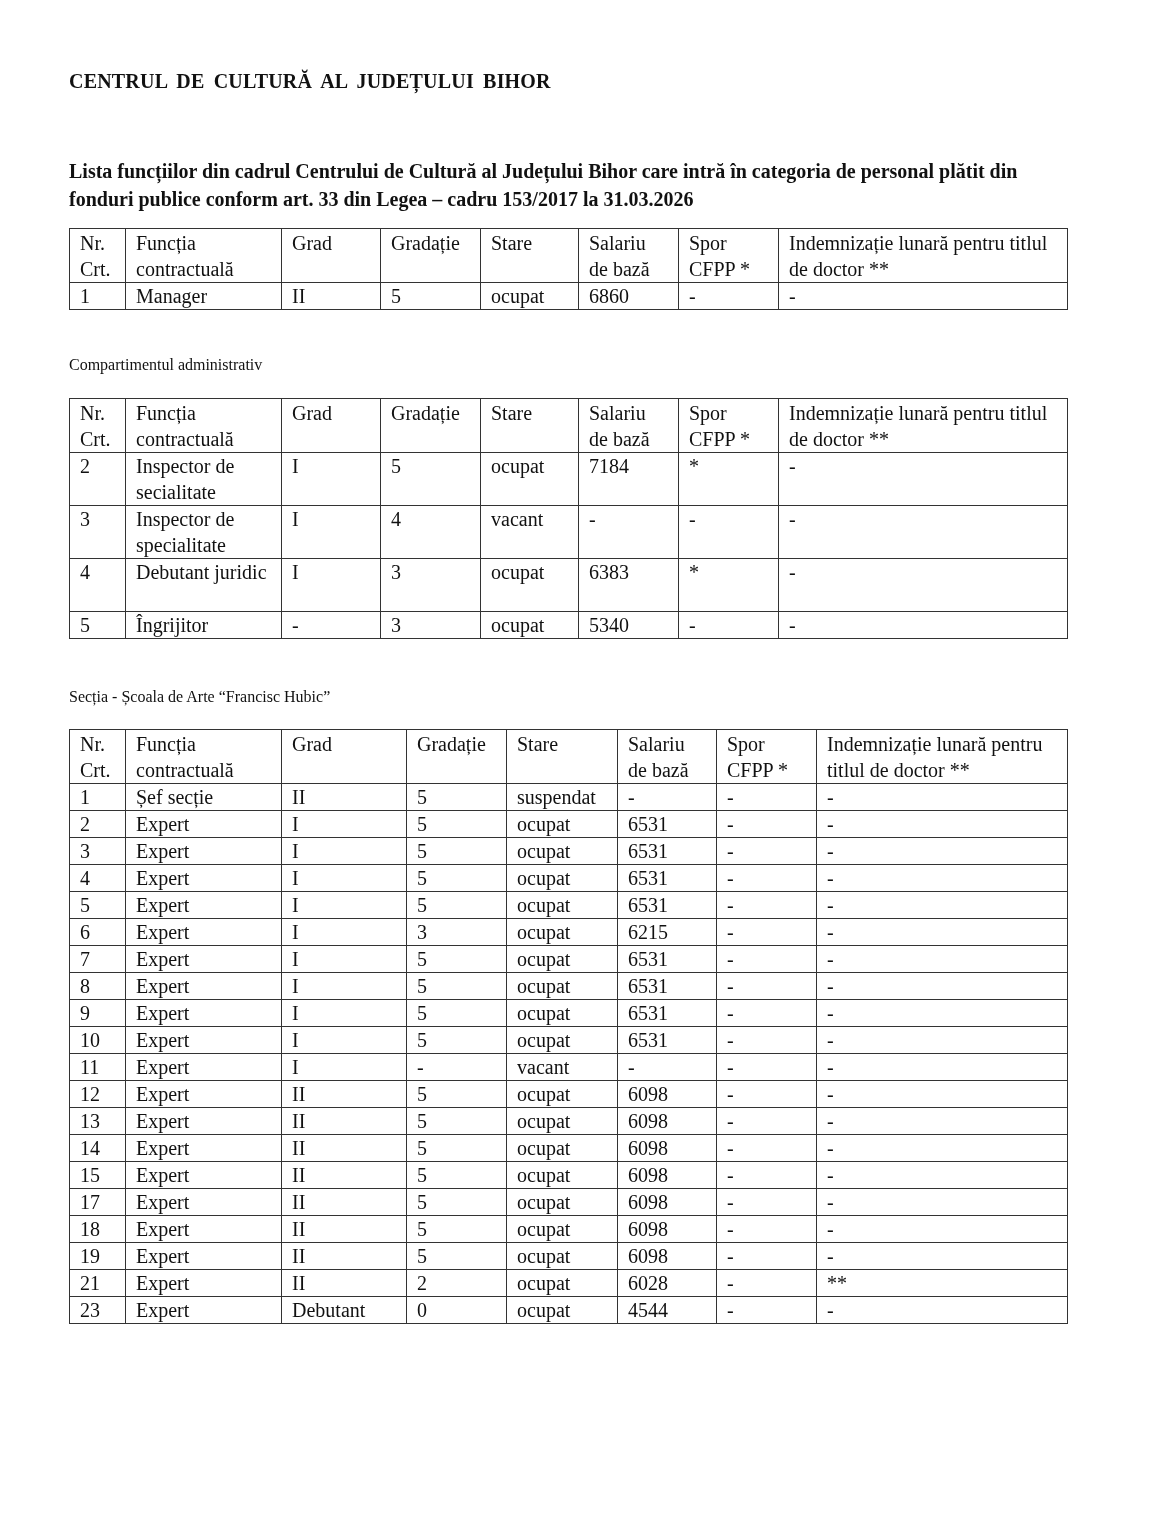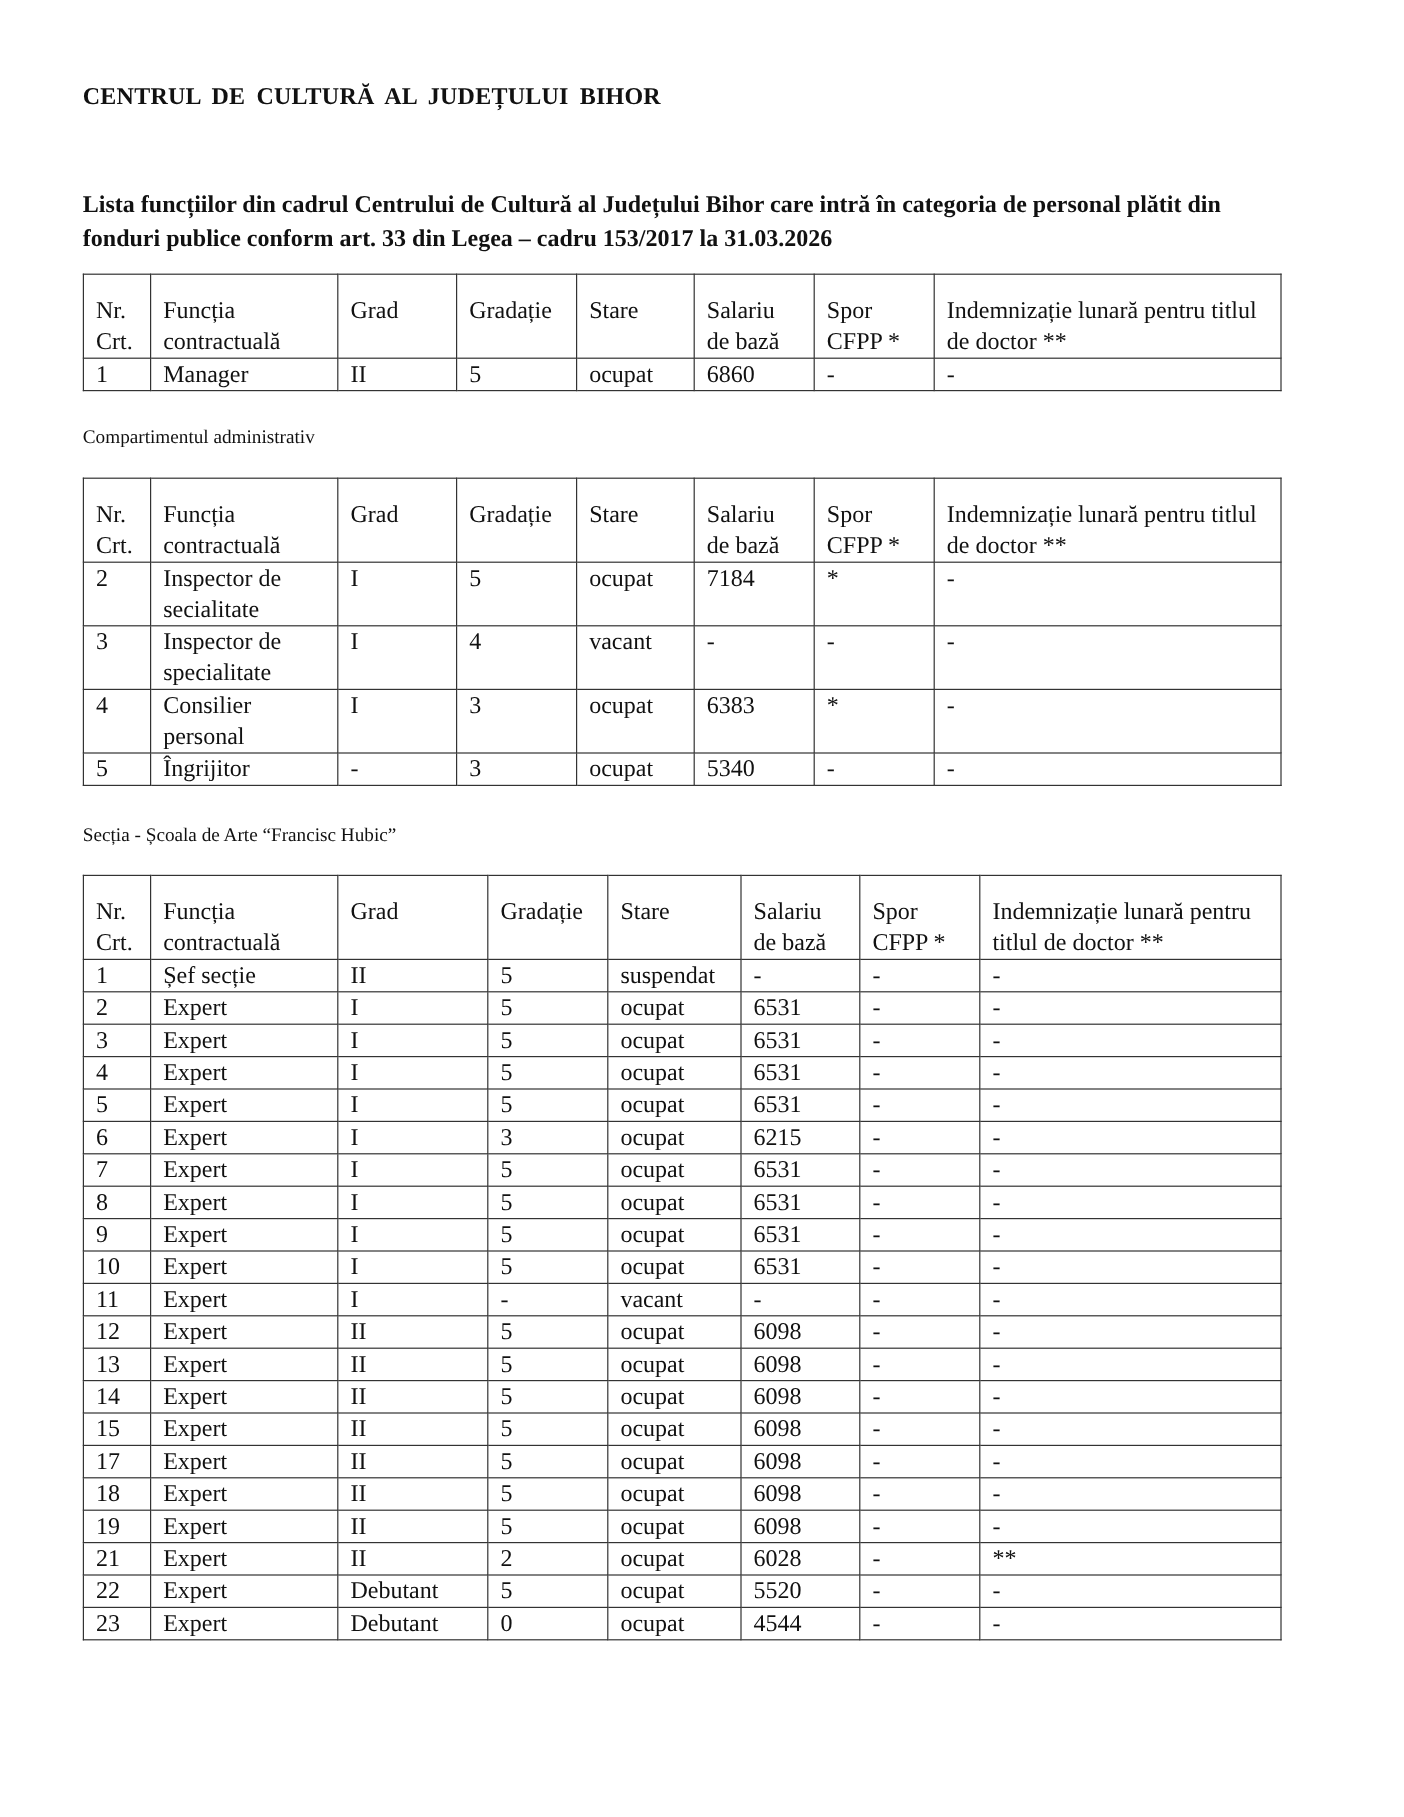--- a/index.html
+++ b/index.html
@@ -2,21 +2,21 @@
 <html><head>
 <meta charset="utf-8">
 <style>
   html, body { margin: 0; padding: 0; background: #ffffff; }
   body { width: 1170px; height: 1514px; position: relative; font-family: "Liberation Serif", serif; color: #111; }
   .title { position: absolute; left: 69px; top: 70px; font-weight: bold; font-size: 20px; word-spacing: 4px; letter-spacing: 0.2px; }
   .subtitle { position: absolute; left: 69px; top: 157px; width: 1010px; font-weight: bold; font-size: 20px; line-height: 28px; }
   .section-label { position: absolute; left: 69px; font-size: 16px; }
   table { position: absolute; left: 69px; border-collapse: collapse; font-size: 20px; table-layout: fixed; }
   td, th { border: 1.5px solid #333; padding: 0 10px; vertical-align: top; text-align: left; font-weight: normal; line-height: 26px; overflow: hidden; white-space: nowrap; }
-  th { padding-top: 17px; }
+  th { padding-top: 1px; }
   .wrap { white-space: normal; }
   #t1 { top: 228px; width: 998px; }
   #t2 { top: 398px; width: 998px; }
   #t3 { top: 729px; width: 998px; }
   #t1 tbody td, #t3 tbody td { height: 26px; }
   #t2 tbody td { height: 52px; }
   #t2 tbody tr:last-child td { height: 26px; }
 </style>
 </head>
 <body>
@@ -102,21 +102,21 @@
         <td class="wrap">Inspector de specialitate</td>
         <td>I</td>
         <td>4</td>
         <td>vacant</td>
         <td>-</td>
         <td>-</td>
         <td>-</td>
       </tr>
       <tr>
         <td>4</td>
-        <td class="wrap">Consilier personal</td>
+        <td class="wrap">Debutant juridic</td>
         <td>I</td>
         <td>3</td>
         <td>ocupat</td>
         <td>6383</td>
         <td>*</td>
         <td>-</td>
       </tr>
       <tr>
         <td>5</td>
         <td class="wrap">Îngrijitor</td>
@@ -340,30 +340,20 @@
         <td>21</td>
         <td class="wrap">Expert</td>
         <td>II</td>
         <td>2</td>
         <td>ocupat</td>
         <td>6028</td>
         <td>-</td>
         <td>**</td>
       </tr>
       <tr>
-        <td>22</td>
-        <td class="wrap">Expert</td>
-        <td>Debutant</td>
-        <td>5</td>
-        <td>ocupat</td>
-        <td>5520</td>
-        <td>-</td>
-        <td>-</td>
-      </tr>
-      <tr>
         <td>23</td>
         <td class="wrap">Expert</td>
         <td>Debutant</td>
         <td>0</td>
         <td>ocupat</td>
         <td>4544</td>
         <td>-</td>
         <td>-</td>
       </tr>
     </tbody>

